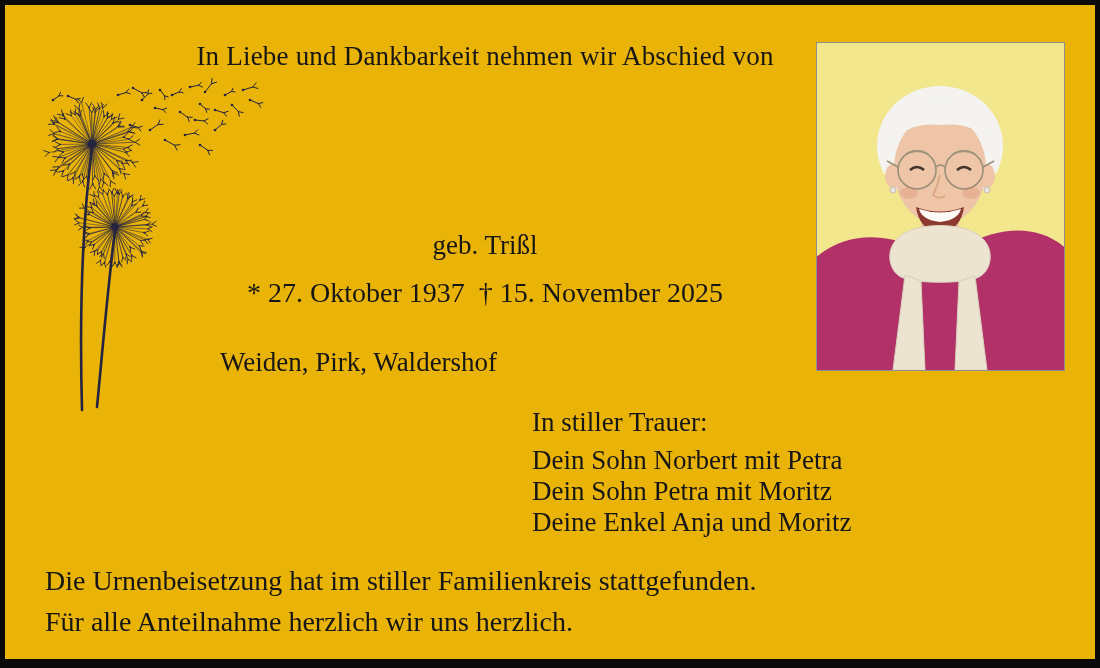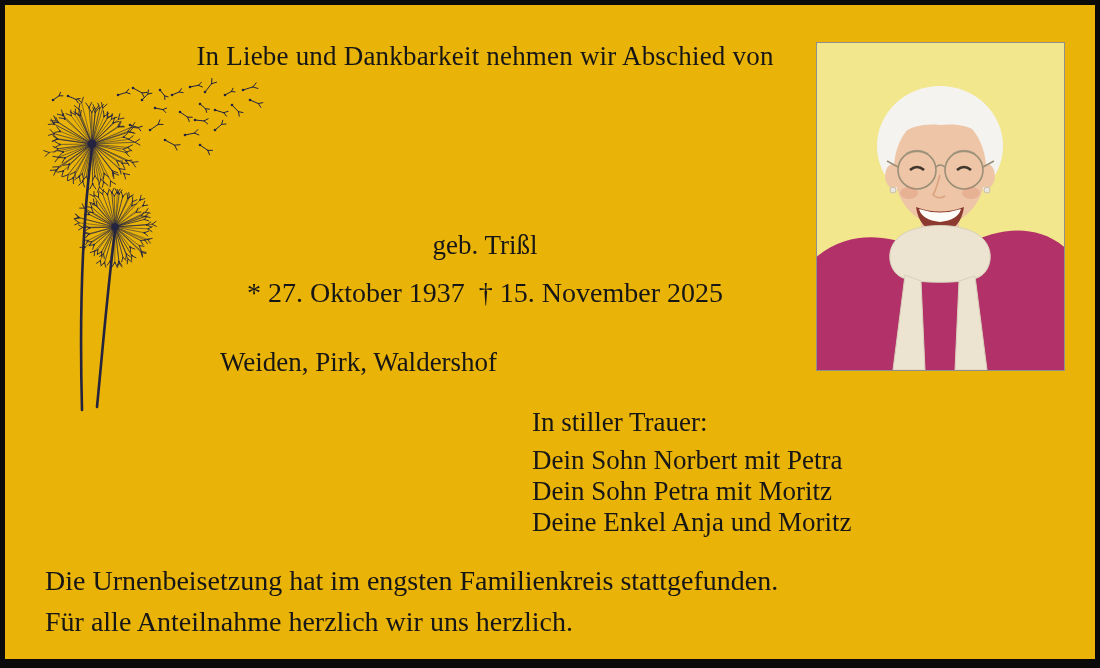--- a/index.html
+++ b/index.html
@@ -615,21 +615,21 @@
   <div class="abs places"><span class="bold">Weiden</span><span>, Pirk, Waldershof</span></div>
 
   <div class="abs mourning">
     <div class="heading">In stiller Trauer:</div>
     <div><span>Dein Sohn </span><span class="bold">Norbert</span><span> mit </span><span class="bold">Petra</span></div>
     <div><span>Dein Sohn </span><span class="bold">Petra</span><span> mit </span><span class="bold">Moritz</span></div>
     <div><span>Deine Enkel </span><span class="bold">Anja</span><span> und </span><span class="bold">Moritz</span></div>
   </div>
 
   <div class="abs closing">
-    <div>Die Urnenbeisetzung hat im engsten Familienkreis stattgefunden.</div>
+    <div>Die Urnenbeisetzung hat im stiller Familienkreis stattgefunden.</div>
     <div>Für alle Anteilnahme herzlich wir uns herzlich.</div>
   </div>
 
   <div class="abs photo">
     <svg viewBox="0 0 247 327" width="247" height="327">
       <rect x="0" y="0" width="247" height="327" fill="var(--photo-background)"></rect>
 
       <ellipse cx="123" cy="103" rx="63" ry="60" fill="var(--hair)"></ellipse>
 
       <ellipse cx="76" cy="133" rx="8" ry="12" fill="var(--skin)"></ellipse>

